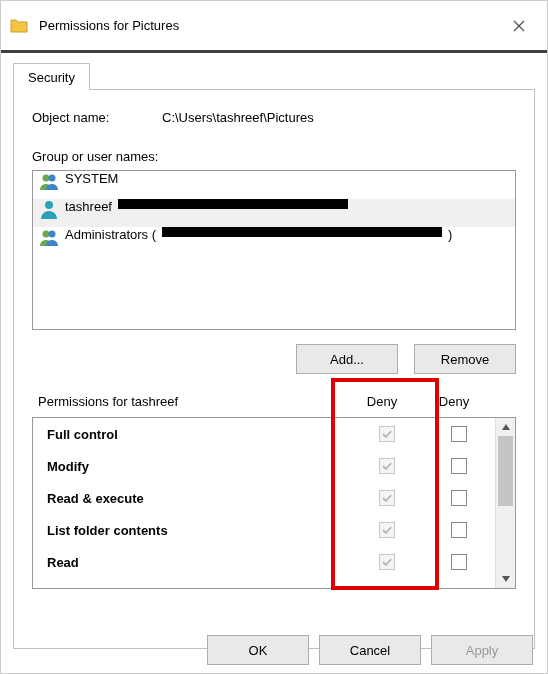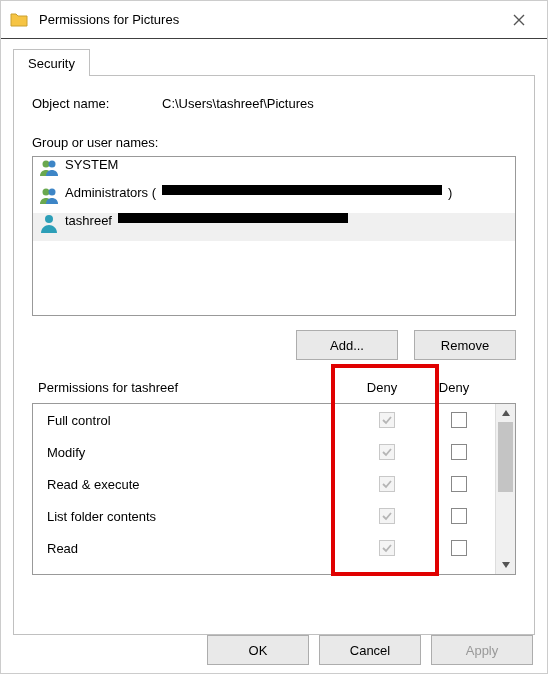--- a/index.html
+++ b/index.html
@@ -14,26 +14,26 @@
     overflow: hidden;
   }
   .window {
     width: 548px;
     height: 674px;
     background: #fff;
     border: 1px solid #ccc;
     position: relative;
   }
   .titlebar {
-    height: 38px;
+    height: 52px;
     display: flex;
     align-items: center;
     padding: 0 8px;
     background: #fff;
-    border-bottom: 1px solid #404040;
+    border-bottom: 3px solid #404040;
   }
   .titlebar .folder-icon {
     width: 20px; height: 20px;
     margin-right: 10px;
   }
   .titlebar .title {
     flex: 1;
     font-size: 13px;
   }
   .titlebar .close {
@@ -125,20 +125,21 @@
   }
   .perm-header .perm-title { flex: 1; }
   .perm-header .col { width: 72px; text-align: center; }
   .perm-header .scroll-gap { width: 20px; }
 
   .perm-table-wrap {
     border: 1px solid #999;
     height: 172px;
     display: flex;
     position: relative;
+    font-weight: bold;
   }
   .perm-rows {
     flex: 1;
     overflow: hidden;
   }
   .perm-row {
     display: flex;
     align-items: center;
     height: 32px;
     padding-left: 14px;
@@ -233,39 +234,39 @@
       <div class="listbox" id="userList">
           <div class="list-item">
             <span class="user-icon"><svg viewBox="0 0 20 20">
                 <circle cx="7" cy="7" r="3.5" fill="#6aa84f"></circle>
                 <circle cx="13" cy="7" r="3.5" fill="#3d85c6"></circle>
                 <path d="M1 19c0-4 3-6 6-6s6 2 6 6z" fill="#6aa84f"></path>
                 <path d="M7 19c0-4 3-6 6-6s6 2 6 6z" fill="#3d85c6"></path>
               </svg></span>
             <span>SYSTEM</span>
           </div>
+          <div class="list-item selected">
+            <span class="user-icon"><svg viewBox="0 0 20 20">
+                <circle cx="10" cy="6" r="4" fill="#2d9fb8"></circle>
+                <path d="M2 20c0-5 4-8 8-8s8 3 8 8z" fill="#2d9fb8"></path>
+              </svg></span>
+            <span>tashreef</span>
+            <span class="redact" style="width: 230px;"></span>
+          </div>
           <div class="list-item">
             <span class="user-icon"><svg viewBox="0 0 20 20">
                 <circle cx="7" cy="7" r="3.5" fill="#6aa84f"></circle>
                 <circle cx="13" cy="7" r="3.5" fill="#3d85c6"></circle>
                 <path d="M1 19c0-4 3-6 6-6s6 2 6 6z" fill="#6aa84f"></path>
                 <path d="M7 19c0-4 3-6 6-6s6 2 6 6z" fill="#3d85c6"></path>
               </svg></span>
             <span>Administrators (</span>
             <span class="redact" style="width: 280px;"></span>
             <span>)</span>
           </div>
-          <div class="list-item selected">
-            <span class="user-icon"><svg viewBox="0 0 20 20">
-                <circle cx="10" cy="6" r="4" fill="#2d9fb8"></circle>
-                <path d="M2 20c0-5 4-8 8-8s8 3 8 8z" fill="#2d9fb8"></path>
-              </svg></span>
-            <span>tashreef</span>
-            <span class="redact" style="width: 230px;"></span>
-          </div>
         </div>
 
       <div class="btn-row">
         <button class="btn">Add...</button>
         <button class="btn">Remove</button>
       </div>
 
       <div class="perm-header">
         <span class="perm-title">Permissions for tashreef</span>
         <span class="col">Deny</span>

